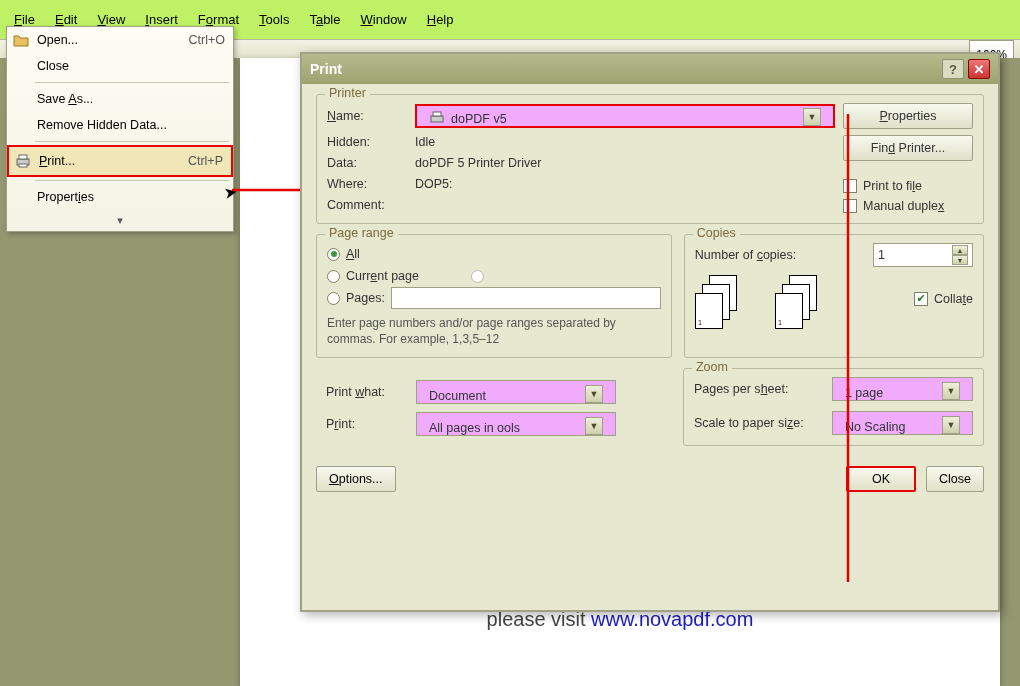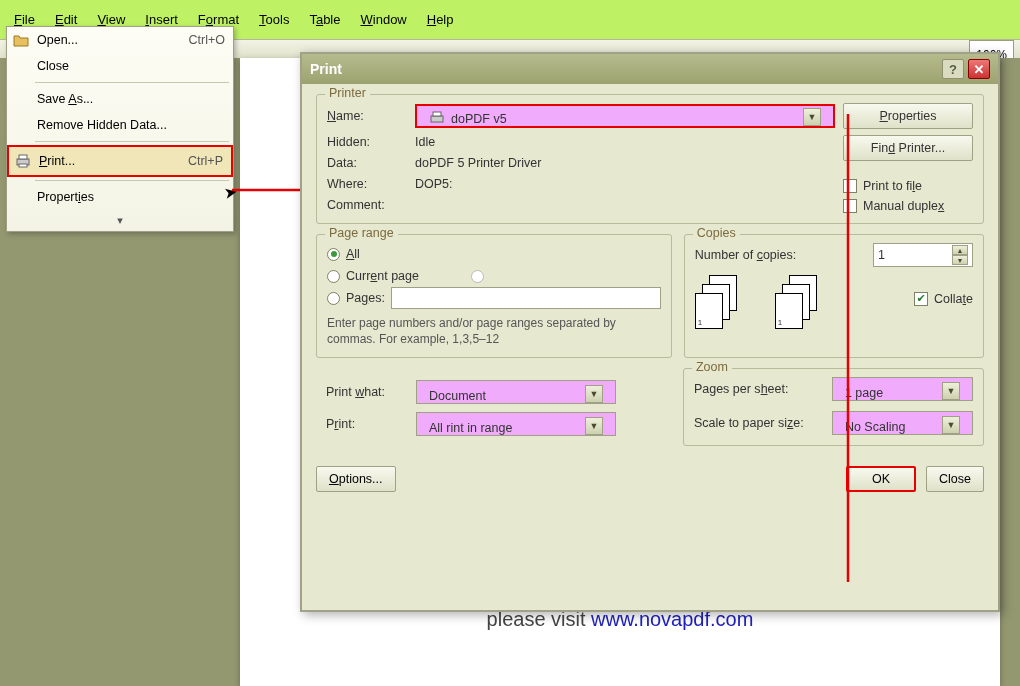--- a/index.html
+++ b/index.html
@@ -266,21 +266,21 @@
         <div class="row2">
           <span class="lbl-col">Print <u>w</u>hat:</span>
           <div class="combo combo2">
               <span>Document</span>
               <span class="cb-arrow">▼</span>
             </div>
         </div>
         <div class="row2">
           <span class="lbl-col">P<u>r</u>int:</span>
           <div class="combo combo2">
-              <span>All rint in range</span>
+              <span>All pages in ools</span>
               <span class="cb-arrow">▼</span>
             </div>
         </div>
       </div>
       <div class="fieldset" style="flex:1;">
         <span class="legend">Zoom</span>
         <div class="zoomgrid">
           <span>Pages per s<u>h</u>eet:</span>
           <div class="combo">
               <span>1 page</span>

